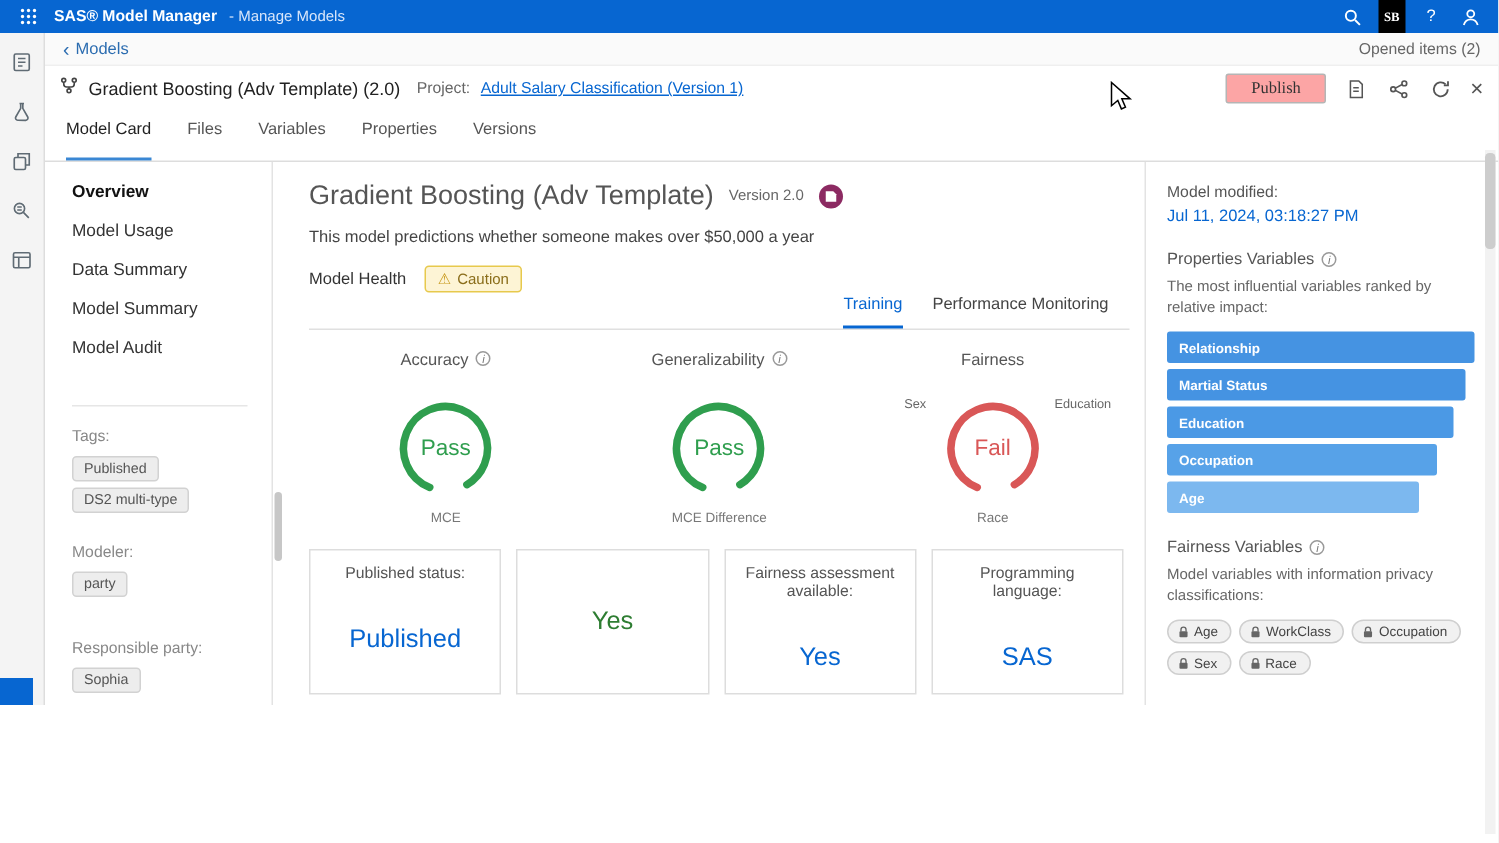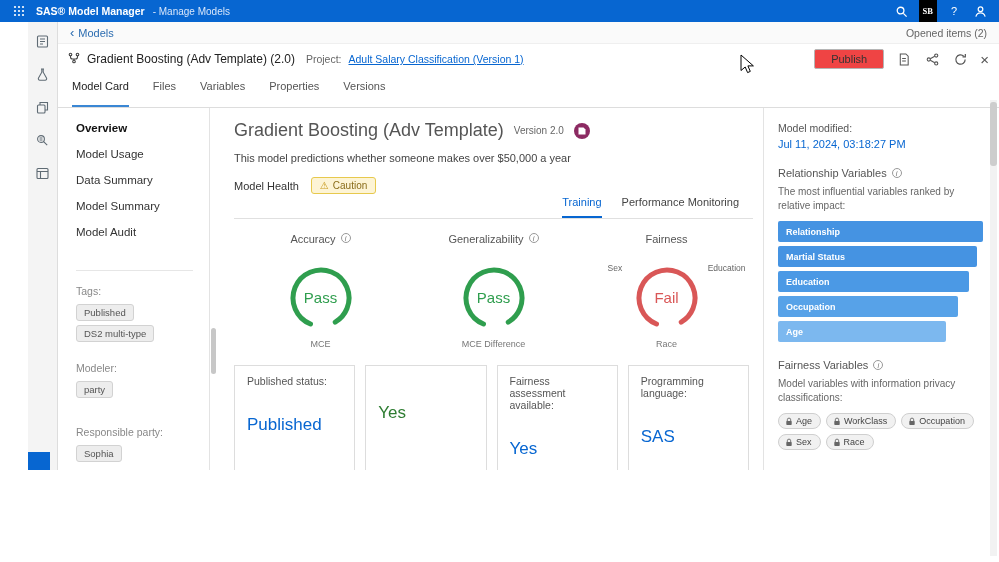--- a/index.html
+++ b/index.html
@@ -11,41 +11,41 @@
   .topbar { height:22px; background:#0766d1; display:flex; align-items:center; padding:0 10px; gap:8px; }
   .topbar .brand { color:#fff; font-size:10.5px; font-weight:bold; white-space:nowrap; }
   .topbar .section { color:#d8e6fa; font-size:10px; white-space:nowrap; }
   .topbar .spacer { flex:1; }
   .tb-icon { display:flex; align-items:center; justify-content:center; width:18px; height:18px; cursor:pointer; }
   .user-badge { background:#000000; color:#fff; font-size:8.5px; font-weight:bold; border-radius:2px;
     padding:12px 4px; line-height:1;font-family:Liberation Serif, serif; }
   .help-glyph { color:#fff; font-size:11px; }
 
   
-  .app-body { display:flex; height:448px;margin-left:28px; }
+  .app-body { display:flex; height:448px; }
   .rail { width:30px; background:#f4f4f4; border-right:1px solid #ddd; display:flex; flex-direction:column;
     align-items:center; padding-top:10px; gap:15px; position:relative; }
   .rail .rail-btn { width:18px; height:18px; display:flex; align-items:center; justify-content:center; cursor:pointer; }
   .rail-bottom { position:absolute; left:0; bottom:0; width:22px; height:18px; background:#0766d1; cursor:pointer; }
 
   .workspace { flex:1; display:flex; flex-direction:column; background:#fff; min-width:0; }
 
   .crumb-row { height:22px; background:#fafafa; border-bottom:1px solid #efefef; display:flex; align-items:center;
     padding:0 12px; font-size:11px; }
   .back-link { color:#2b6cb0; cursor:pointer; display:flex; align-items:center; gap:4px; }
   .back-link::before { content:"‹"; font-size:13px; color:#2b6cb0; }
   .opened-items { margin-left:auto; color:#666; font-size:10.5px; cursor:pointer; }
 
   .title-row { height:30px; display:flex; align-items:center; padding:0 10px; gap:7px; }
   .obj-title { font-size:12px; font-weight:normal; color:#222; white-space:nowrap; }
   .proj-label { font-size:10.5px; color:#666; margin-left:4px; }
   .proj-link { font-size:10.5px; color:#0766d1; text-decoration:underline; cursor:pointer; }
   .title-actions { margin-left:auto; display:flex; align-items:center; gap:12px; }
-  .btn-secondary { font-size:11px; color:#333; background:#ef4444; border:1px solid #b5b5b5; border-radius:2px;
-    padding:3px 16px; cursor:pointer; }
+  .btn-secondary { font-size:11px; color:#333; background:#fca5a5; border:1px solid #b5b5b5; border-radius:2px;
+    padding:3px 16px; cursor:pointer;font-family:Liberation Serif, serif; }
   .act-icon { display:flex; align-items:center; justify-content:center; width:16px; height:16px; cursor:pointer; color:#555; }
   .close-x { font-size:15px; color:#555; cursor:pointer; line-height:1; }
 
   .tabs-row { display:flex; align-items:flex-end; gap:24px; padding:6px 14px 0 14px; border-bottom:1px solid #ddd; }
   .tab { font-size:11px; color:#555; padding-bottom:13px; cursor:pointer; border-bottom:2px solid transparent; }
   .tab.active { color:#222; border-bottom:2px solid #3a87d4; }
 
   .content { flex:1; display:flex; min-height:0; position:relative; }
 
   
@@ -85,21 +85,21 @@
   .info { display:inline-block; width:10px; height:10px; border:1px solid #999; border-radius:50%; color:#777;
     font-size:7.5px; line-height:9px; text-align:center; cursor:pointer; }
   .info::before { content:"i"; font-style:italic; }
   .gauge-wrap { position:relative; width:74px; height:74px; margin:16px auto 4px auto; }
   .gauge-result { position:absolute; left:0; right:0; top:28px; font-size:15px; }
   .gauge-side { position:absolute; font-size:8.5px; color:#666; white-space:nowrap; top:2px; }
   .gauge-side.left { left:-22px; }
   .gauge-side.right { right:-42px; }
   .gauge-metric { font-size:9px; color:#777; margin-top:2px; }
 
-  .stats-row { display:flex; gap:10px; margin-top:16px; padding-right:4px; }
+  .stats-row { display:flex; gap:10px; margin-top:16px; padding-right:4px;text-align:center; }
   .stat-card { flex:1; border:1px solid #ddd; background:#fff; padding:9px 12px 14px 12px; min-height:84px; }
   .stat-label { font-size:10.5px; color:#555; }
   .stat-value { margin-top:28px; font-size:17px; }
 
   .section-divider { border-top:1px solid #e7e7e7; margin-top:32px; }
   .usage-title { font-size:16px; font-weight:normal; color:#555; margin-top:38px; }
 
   
   .right-panel { width:236px; border-left:1px solid #e3e3e3; padding:14px 16px 0 14px; overflow:hidden; }
   .rp-label { font-size:10.5px; color:#555; }
@@ -363,21 +363,21 @@
           <div class="section-divider"></div>
           <h2 class="usage-title">Model Usage</h2>
 
         </main>
 
         <aside class="right-panel">
           <div class="rp-label">Model modified:</div>
           <div class="rp-date">Jul 11, 2024, 03:18:27 PM</div>
 
           <div class="rp-title">
-            <span>Relationship Variables</span>
+            <span>Properties Variables</span>
             <span class="info"></span>
           </div>
           <div class="rp-desc">The most influential variables ranked by relative impact:</div>
           <div class="ivar-list">
             <div class="ivar-bar" style="width: 100%; background: rgb(69, 147, 226);">
               <span>Relationship</span>
             </div>
             <div class="ivar-bar" style="width: 97%; background: rgb(69, 147, 226);">
               <span>Martial Status</span>
             </div>

